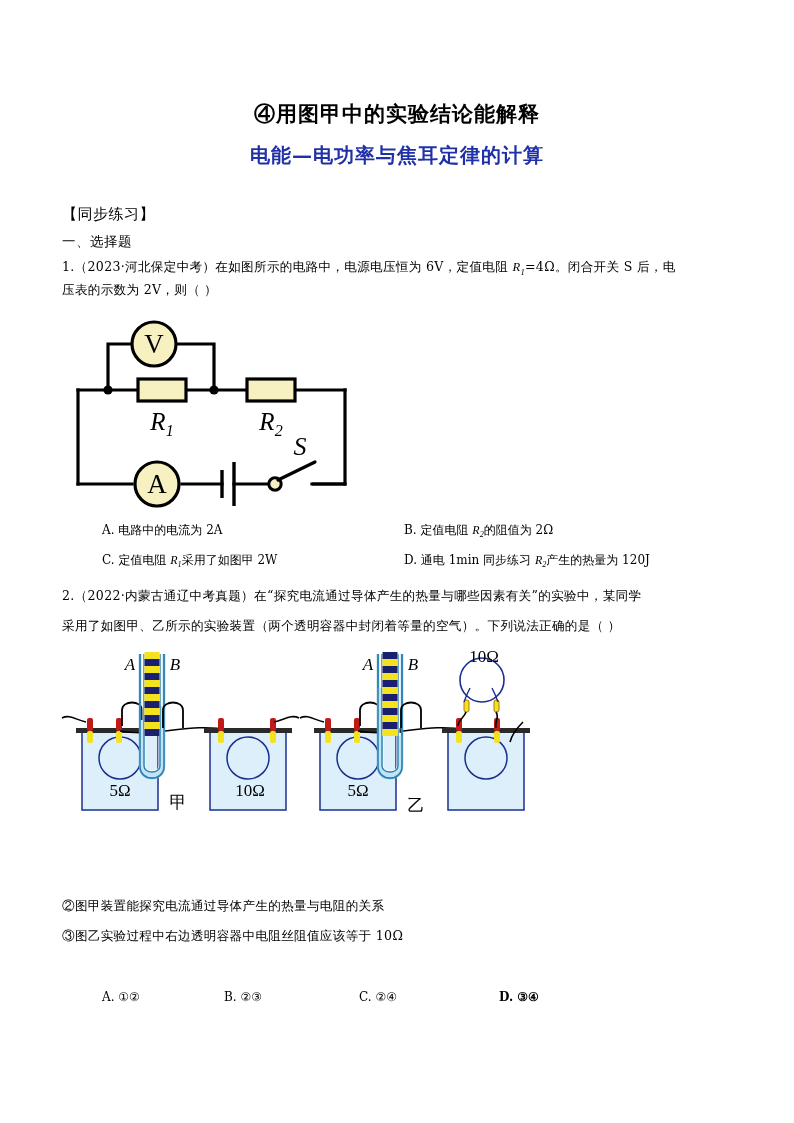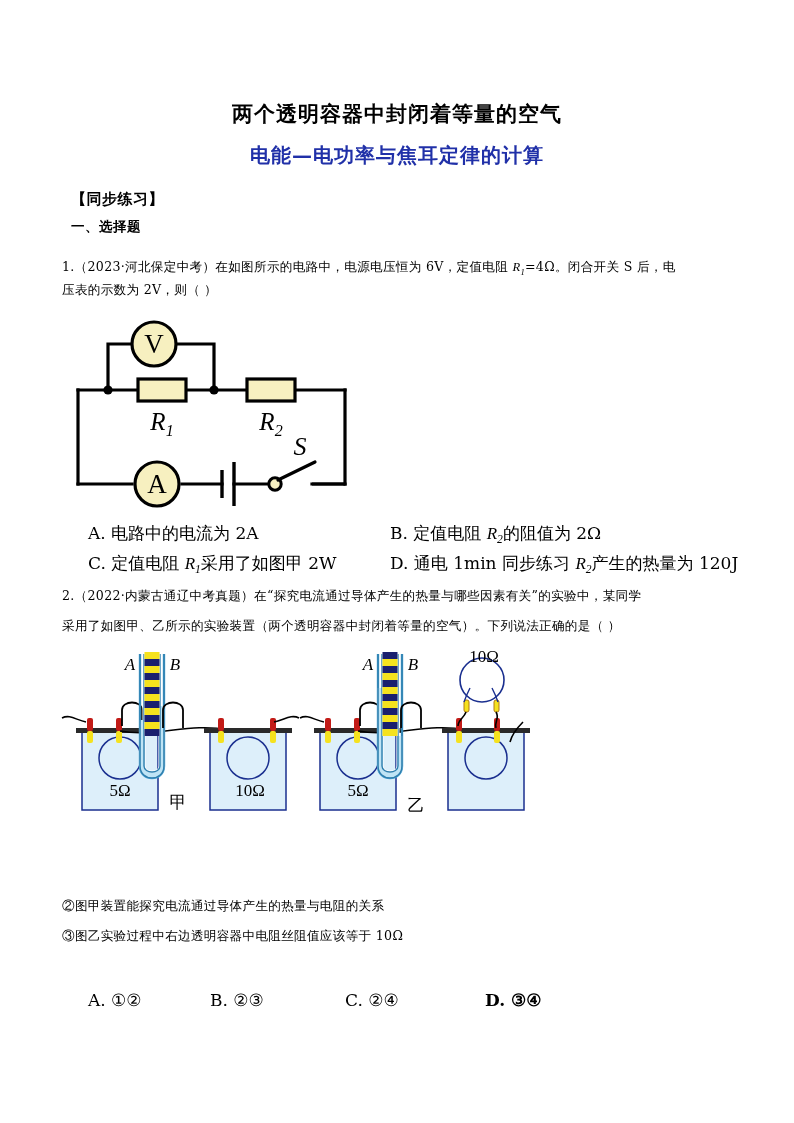--- a/index.html
+++ b/index.html
@@ -42,25 +42,26 @@
     font-size: 20px;
     font-weight: bold;
     letter-spacing: 1px;
     color: #2030a8;
     font-family: "DejaVu Serif", "Liberation Serif", serif;
   }
 
   
   .section-head {
     position: absolute;
-    left: 71px;
+    left: 62px;
     font-size: 15px;
-    font-weight: bold;
+    font-weight: normal;
     letter-spacing: 0.5px;
     font-family: "DejaVu Serif", "Liberation Serif", serif;
+    margin-top: 15px;
   }
   .txt {
     position: absolute;
     font-size: 12.6px;
     line-height: 16px;
     letter-spacing: 0.3px;
     font-family: "DejaVu Serif", "Liberation Serif", serif;
     white-space: nowrap;
   }
   .ital {
@@ -73,28 +74,28 @@
   .circuit-wrap {
     position: absolute;
     left: 72px; top: 312px;
     width: 300px; height: 198px;
   }
   .fig2-wrap {
     position: absolute;
     left: 60px; top: 648px;
     width: 490px; height: 218px;
   }
-  .opt-row { position: absolute; font-size: 17px; font-family: "DejaVu Serif","Liberation Serif",serif; white-space: nowrap; }
+  .opt-row { position: absolute; font-size: 12px; font-family: "DejaVu Serif","Liberation Serif",serif; white-space: nowrap; margin-left: 14px; }
 </style>
 </head>
 <body>
 
 <div class="page">
 
-  <div class="title-main">两个透明容器中封闭着等量的空气</div>
+  <div class="title-main">④用图甲中的实验结论能解释</div>
   <div class="title-sub" style="color: rgb(32, 48, 168);">电能—电功率与焦耳定律的计算</div>
 
   <div class="section-head" style="top:190px;">【同步练习】</div>
   <div class="section-head" style="top:218px; font-size:13.5px;">一、选择题</div>
 
   <div class="txt" style="left:62px; top:252px;margin-top:7px;"><span>1.（2023·河北保定中考）在如图所示的电路中，电源电压恒为 6V，定值电阻 </span><span class="ital"><span>R</span><sub>1</sub></span><span>=4Ω。闭合开关 S 后，电</span></div>
   <div class="txt" style="left:62px; top:282px;">压表的示数为 2V，则（      ）</div>
 
   <div class="circuit-wrap">
     <svg width="300" height="198" viewBox="0 0 300 198">

